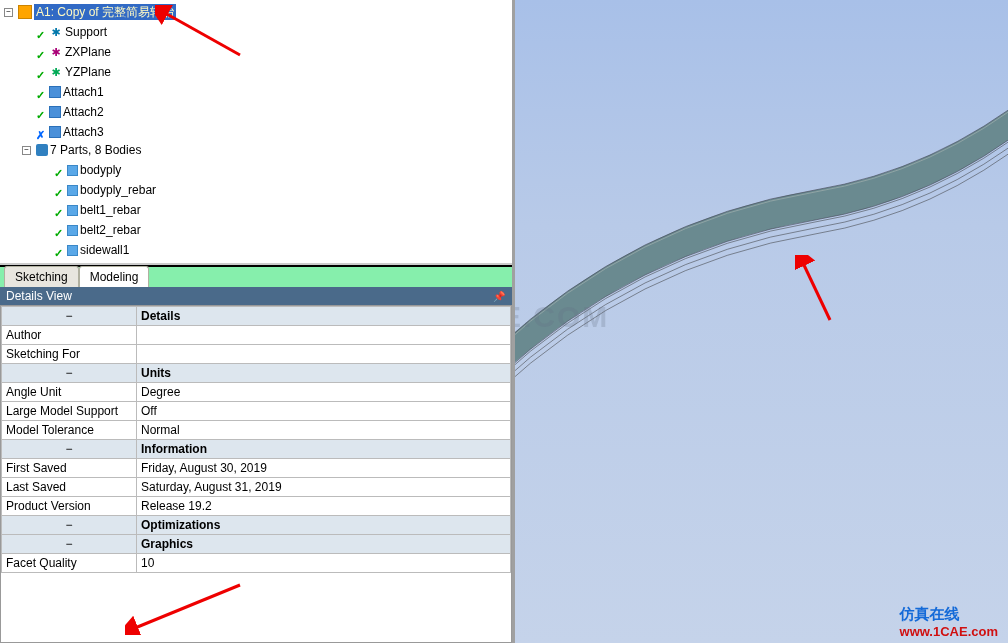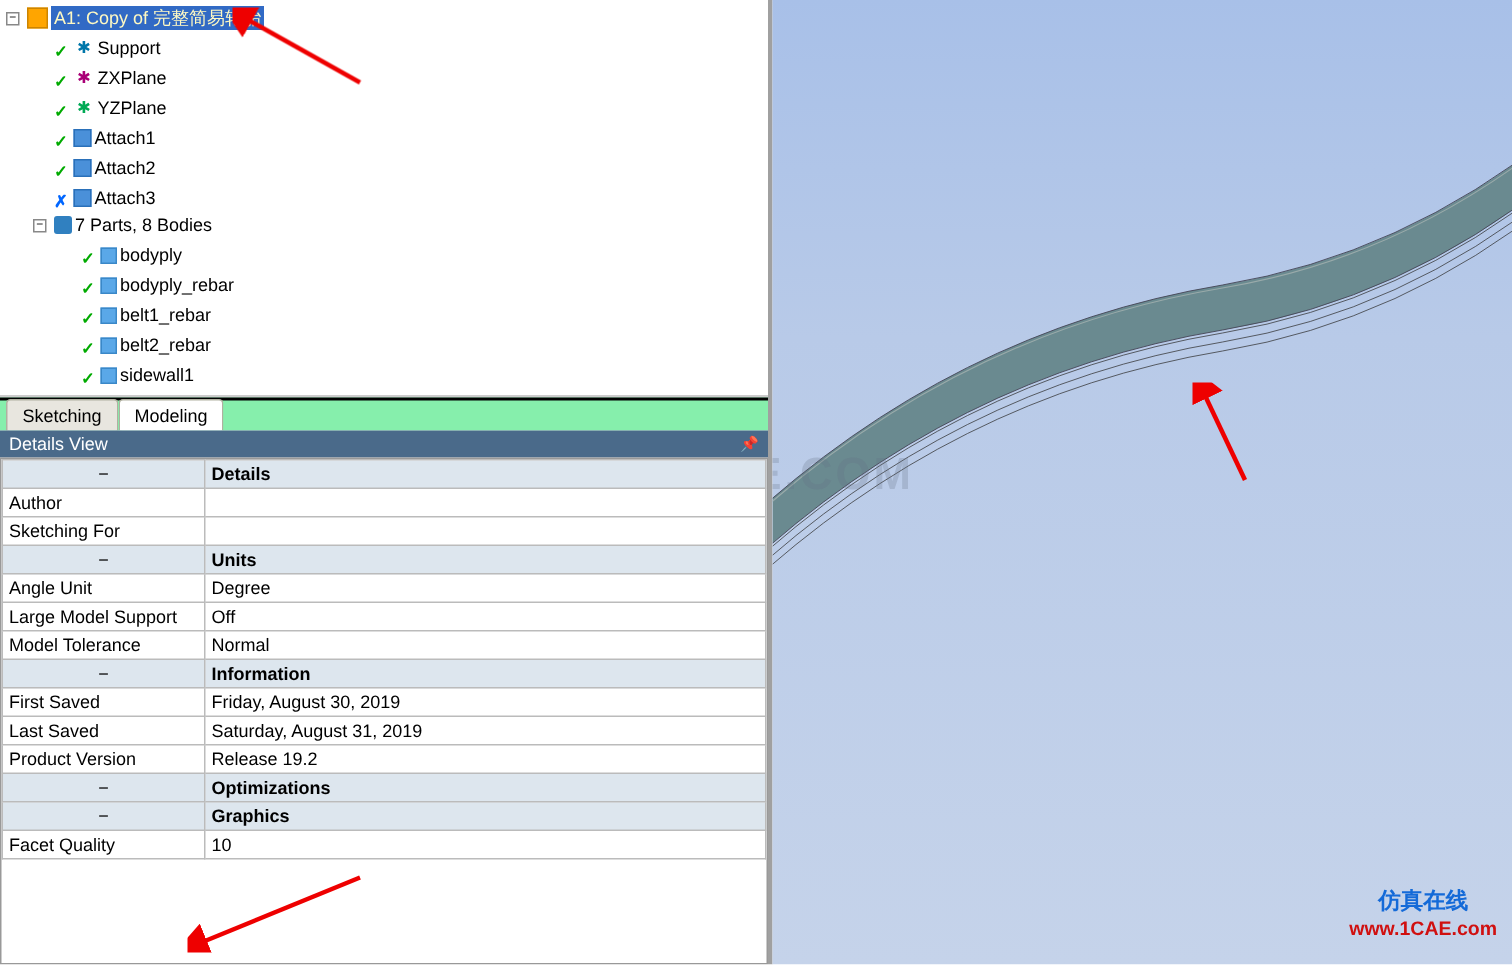--- a/index.html
+++ b/index.html
@@ -40,21 +40,21 @@
 .details-title { background:#4a6a8a; color:#fff; padding:2px 6px; display:flex; align-items:center; font-size:12px;justify-content:space-between;}
 .pin { margin-left:auto; font-size:10px; cursor:pointer;}
 .details-body { flex:1; overflow:auto; border:1px solid #999;}
 .prop-table { width:100%; border-collapse:collapse; font-size:12px;}
 .prop-table td { border:1px solid #bbb; padding:2px 4px; height:17px; background:#fff;}
 .prop-table td:first-child { width:135px;}
 .group td { background:#dde6ee; font-weight:bold;}
 .group .collapse { width:14px; text-align:center; cursor:pointer; font-weight:normal;}
 .viewport { flex:1; position:relative; background: linear-gradient(to bottom, #a8c0e8 0%, #b8cae8 35%, #c5d3ea 100%); overflow:hidden;}
 .wm1 { position:absolute; left:-80px; top:300px; font-size:30px; font-weight:bold; color:rgba(100,110,130,.25); letter-spacing:2px;}
-.brand { position:absolute; right:10px; bottom:15px; text-align:center; font-size:15px; font-weight:bold; line-height:18px;}
+.brand { position:absolute; right:10px; bottom:2px; text-align:left; font-size:15px; font-weight:bold; line-height:18px;}
 .brand .cn { color:#146ad8;}
 .brand .url { color:#d01010; font-size:13px;}
 .arrow { position:absolute; }
 .geometry { position:absolute; left:0; top:50px; width:500px; height:350px;}
 </style>
 </head>
 <body>
 
 <div class="left-pane">
  <div class="tree-pane">

